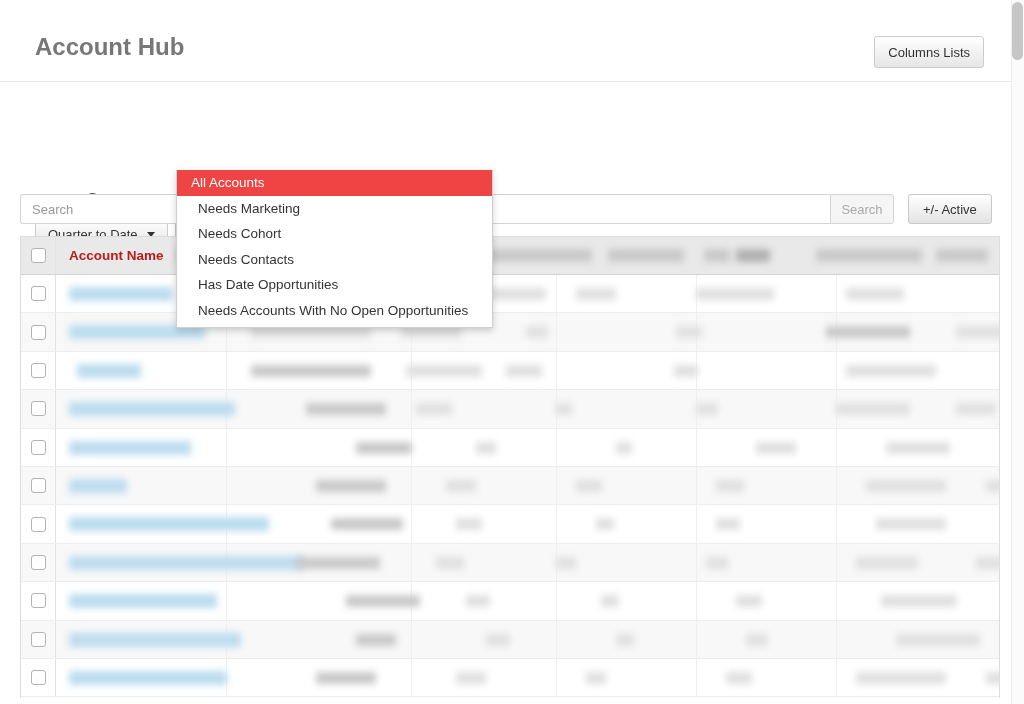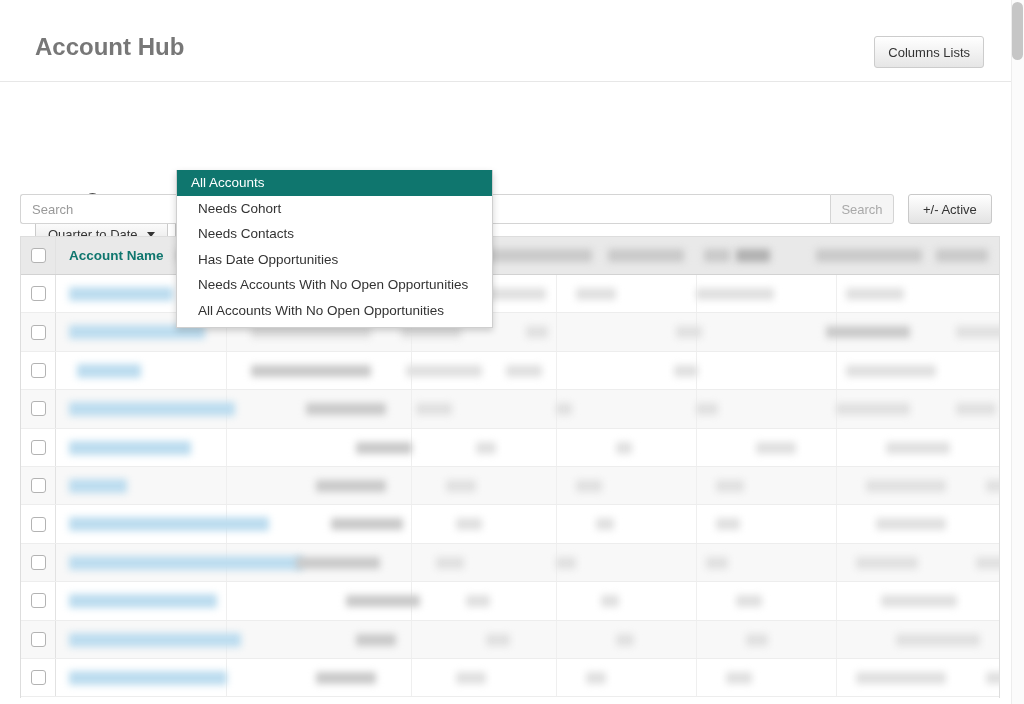--- a/index.html
+++ b/index.html
@@ -164,21 +164,21 @@
   .dropdown-item {
     height: 25.6px;
     line-height: 25.6px;
     padding: 0 0 0 21px;
     font-size: 13.5px;
     color: #333333;
     cursor: pointer;
     white-space: nowrap;
   }
   .dropdown-item.selected {
-    background: #0f766e;
+    background: #ef4444;
     color: #ffffff;
     padding-left: 14px;
   }
 
   
   .search-row {
     position: absolute;
     left: 20px; top: 194px;
     width: 980px; height: 30px;
   }
@@ -256,21 +256,21 @@
     border: 1px solid #b3b3b3;
     border-radius: 3px;
     background: #ffffff;
     cursor: pointer;
   }
   .th-name {
     width: 100px;
     padding-left: 13px;
     font-size: 13.5px;
     font-weight: bold;
-    color: #0f766e;
+    color: #b91c1c;
     white-space: nowrap;
   }
   .th-blur-zone {
     position: relative;
     flex: 1;
     align-self: stretch;
   }
 
   .trow {
     position: relative;
@@ -368,25 +368,25 @@
             </svg>
           </span>
           <span>Apply</span>
         </button>
       </div>
     </div>
   </div>
 
   <div class="dropdown" id="actions-dropdown">
       <div class="dropdown-item selected">All Accounts</div>
+      <div class="dropdown-item">Needs Marketing</div>
       <div class="dropdown-item">Needs Cohort</div>
       <div class="dropdown-item">Needs Contacts</div>
       <div class="dropdown-item">Has Date Opportunities</div>
       <div class="dropdown-item">Needs Accounts With No Open Opportunities</div>
-      <div class="dropdown-item">All Accounts With No Open Opportunities</div>
     </div>
 
   <div class="search-row">
     <input class="search-input" type="text" placeholder="Search" style="">
     <button class="search-btn">
       <span>Search</span>
     </button>
     <button class="columns-btn">
       <span>+/- Active</span>
     </button>

